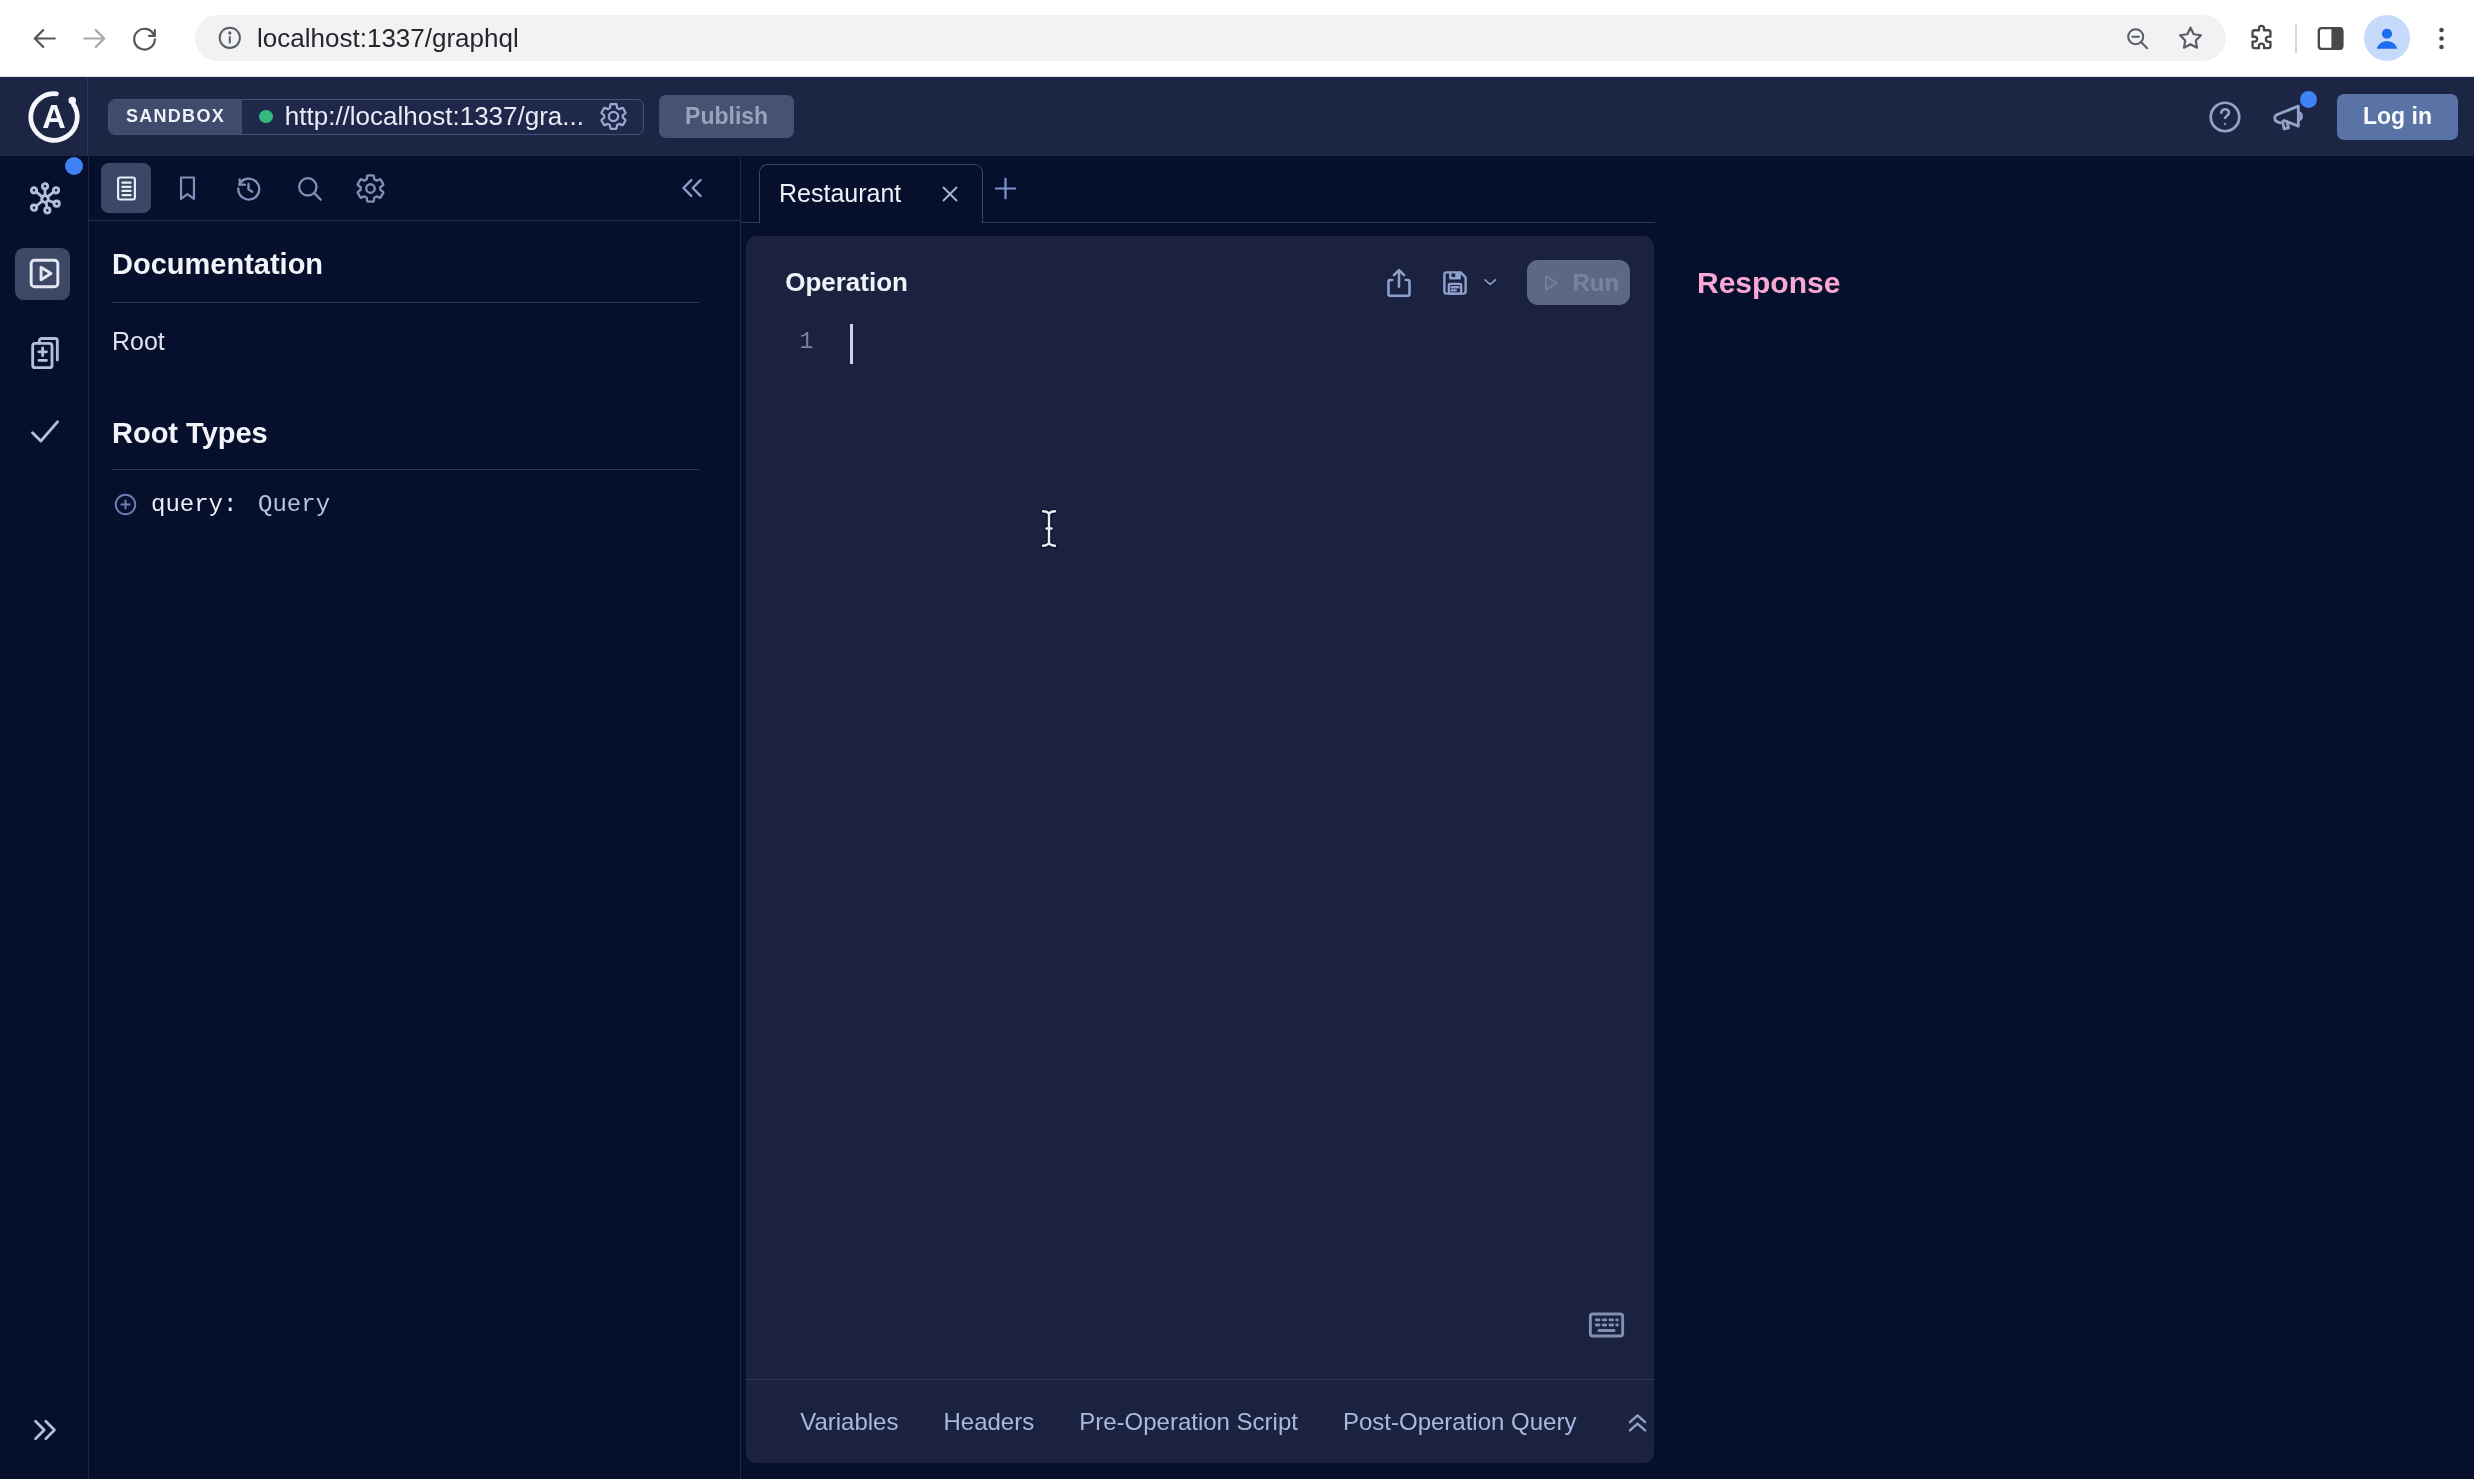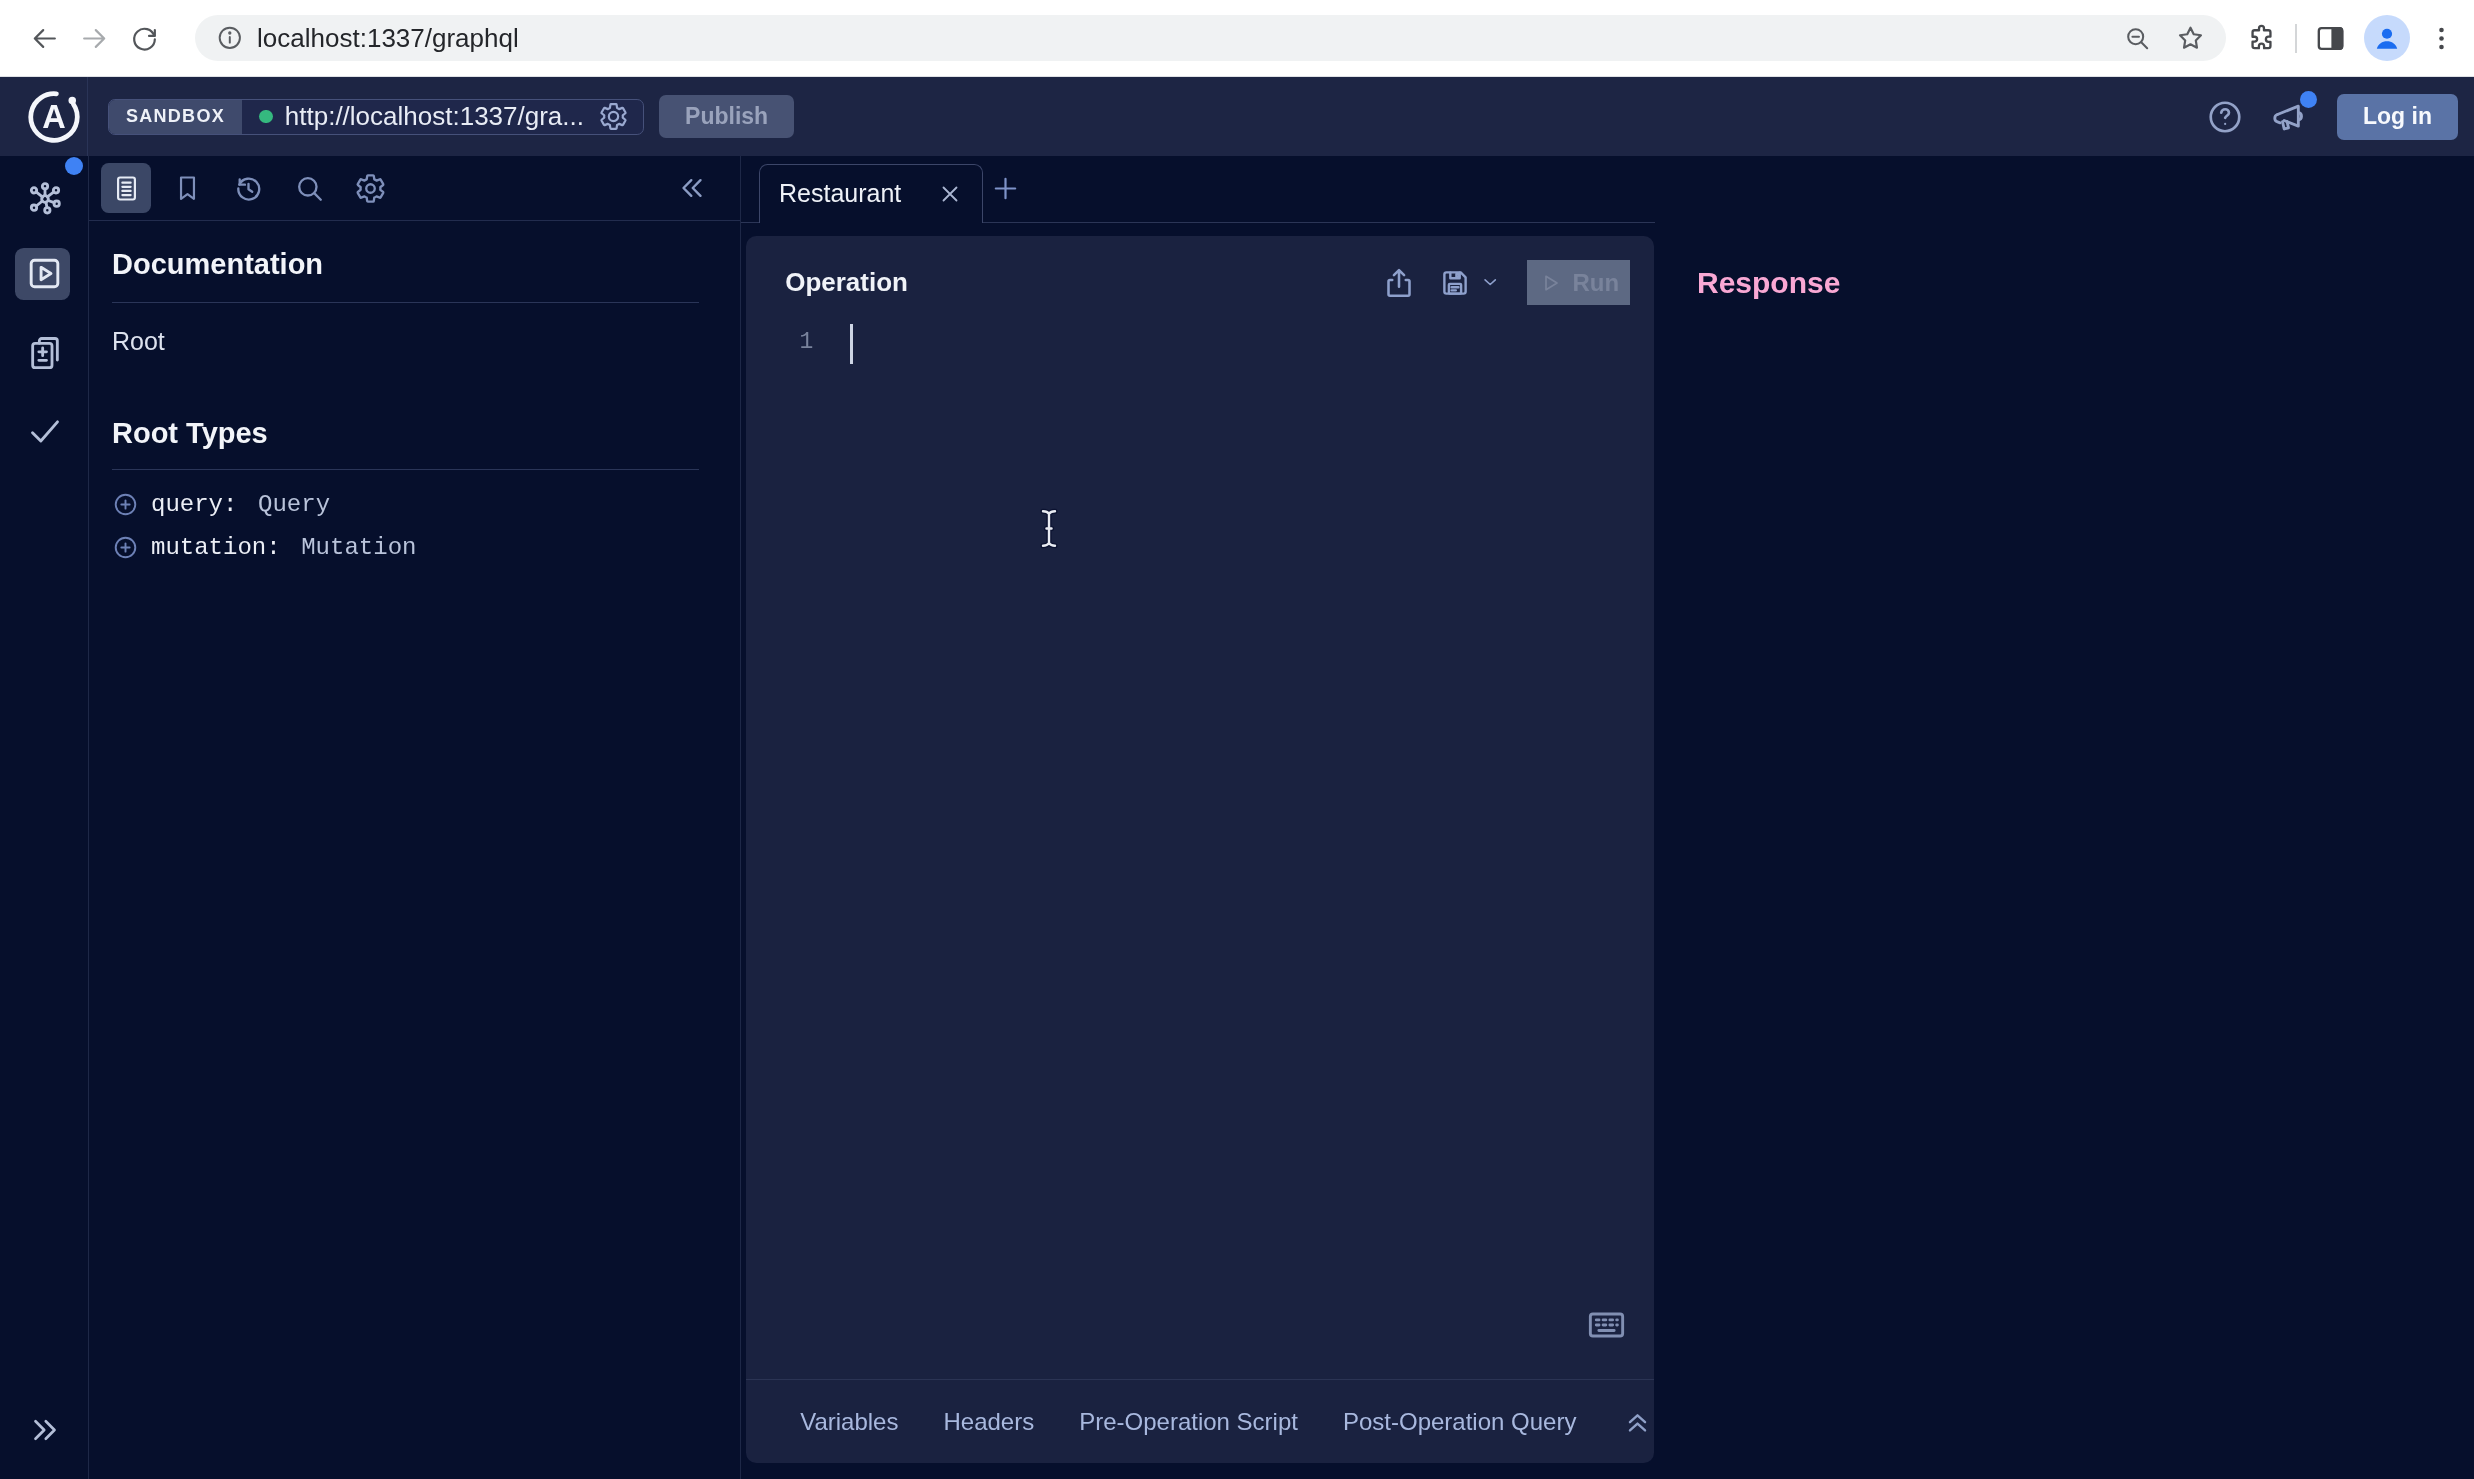--- a/index.html
+++ b/index.html
@@ -62,21 +62,21 @@
   .tabline { position:absolute; left:0; top:66px; width:914px; height:1.3px; background:#2b3556; }
   .tab { position:absolute; left:18px; top:7.7px; width:224px; height:59px; background:#060f2c; border:1.3px solid #3c4669; border-bottom:none; border-radius:8.6px 8.6px 0 0; display:flex; align-items:center; padding:0 19px; z-index:2; }
   .tab-title { font-size:25px; color:#eef1f7; }
   .tab-close { margin-left:auto; color:#aab6d2; }
   .newtab-btn { position:absolute; left:245px; top:13px; width:38px; height:38px; display:flex; align-items:center; justify-content:center; color:#7e93c9; }
 
   .op-card { position:absolute; left:5.2px; top:80px; width:908px; height:1227px; background:#1a2240; border-radius:10.3px; overflow:hidden; }
   .op-header { display:flex; align-items:center; padding:24px 24px 0 39px; }
   .op-title { font-size:26px; font-weight:bold; color:#f0f3f8; }
   .op-actions { margin-left:auto; display:flex; align-items:center; gap:20.7px; color:#8ea0cc; }
-  .run-btn { width:103px; height:45px; border:none; border-radius:0; background:#5d6983; color:#79839b; font-size:24px; font-weight:bold; font-family:inherit; display:flex; align-items:center; justify-content:center; gap:10.3px; margin-left:5.2px; }
+  .run-btn { width:103px; height:45px; border:none; border-radius:11px; background:#5d6983; color:#79839b; font-size:24px; font-weight:bold; font-family:inherit; display:flex; align-items:center; justify-content:center; gap:10.3px; margin-left:5.2px; }
   .line-no { position:absolute; left:50px; top:93px; width:17px; font-family:"Liberation Mono", monospace; font-size:23px; color:#79839c; text-align:right; }
   .caret { position:absolute; left:104px; top:88px; width:3px; height:40px; background:#ced5e4; }
   .kbd-hint { position:absolute; right:27.6px; bottom:121px; color:#93a2c6; opacity:.85; }
   .op-footer { position:absolute; left:0; right:0; bottom:0; height:84px; border-top:0.9px solid #2b3454; display:flex; align-items:center; padding:0 34px 0 54px; gap:45px; }
   .foot-link { font-size:24px; color:#a8b8de; white-space:nowrap; }
   .expand-btn { margin-left:auto; color:#8fa0c8; }
 
   .response { position:absolute; left:914px; top:0; right:0; bottom:0; padding:110px 0 0 42px; }
   .resp-title { font-size:30px; font-weight:bold; color:#f9a8d4; }
 
@@ -263,28 +263,20 @@
       <div class="root-link">Root</div>
       <div class="docs-subtitle">Root Types</div>
       <div class="hdiv2"></div>
       <div class="type-row">
         <svg class="ic plus" width="27" height="27" viewBox="0 0 24 24" stroke-width="1.4">
             <circle cx="12" cy="12" r="8.7"></circle>
             <path d="M12 8.3v7.4M8.3 12h7.4"></path>
           </svg>
         <span class="type-field">query:</span>
         <span class="type-name">Query</span>
-      </div>
-      <div class="type-row">
-        <svg class="ic plus" width="27" height="27" viewBox="0 0 24 24" stroke-width="1.4">
-            <circle cx="12" cy="12" r="8.7"></circle>
-            <path d="M12 8.3v7.4M8.3 12h7.4"></path>
-          </svg>
-        <span class="type-field">mutation:</span>
-        <span class="type-name">Mutation</span>
       </div>
     </div>
   </aside>
 
   <section class="workspace">
     <div class="tabline"></div>
     <div class="tab">
       <span class="tab-title">Restaurant</span>
       <svg class="ic tab-close" width="26" height="26" viewBox="0 0 24 24" stroke-width="1.5">
           <path d="M6 6l12 12M18 6 6 18"></path>

